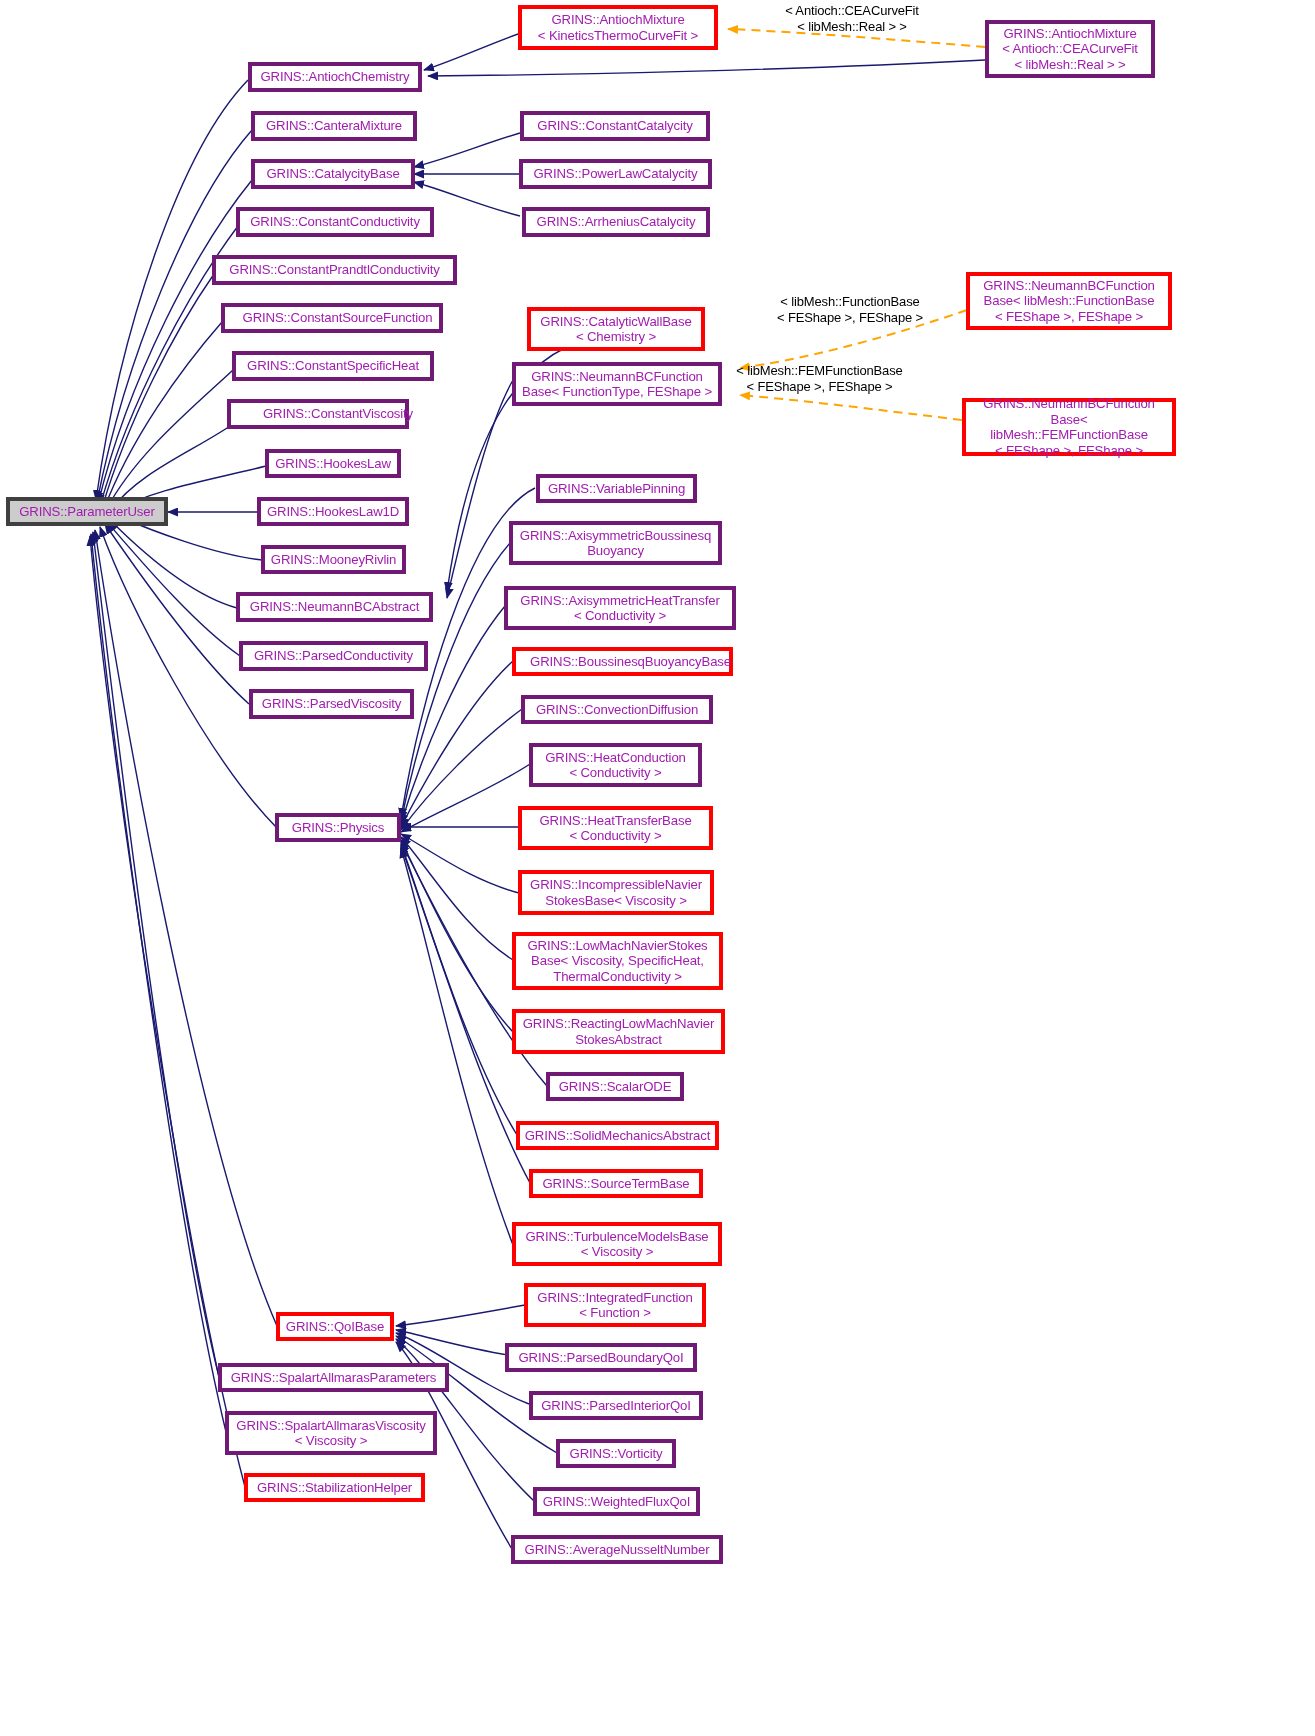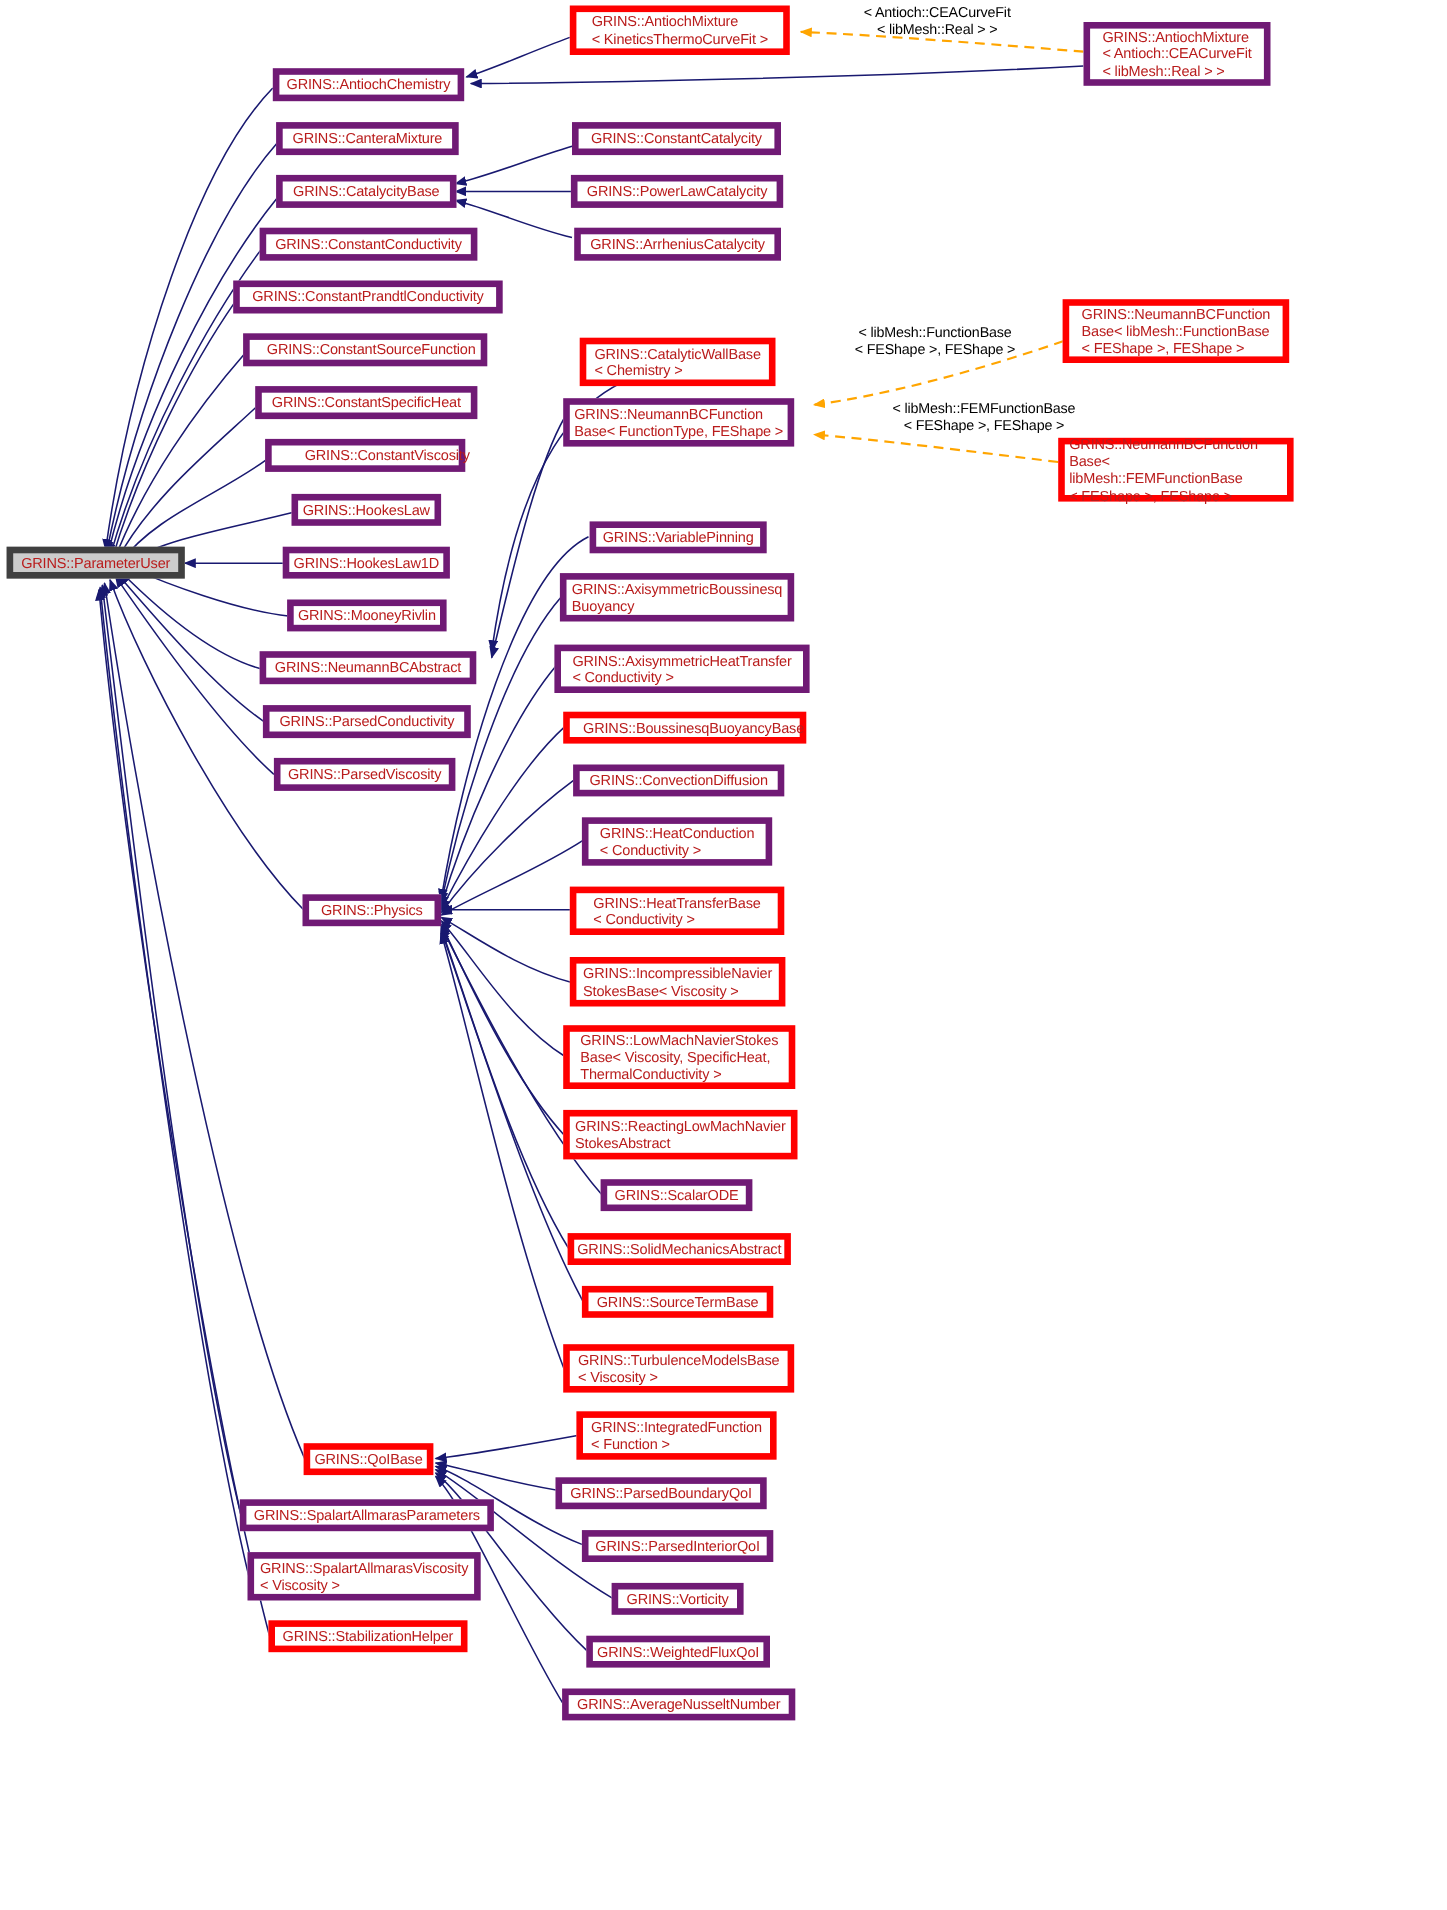--- a/index.html
+++ b/index.html
@@ -23,27 +23,28 @@
     left: 0;
     top: 0;
     width: 1315px;
     height: 1736px;
     pointer-events: none;
   }
   .node {
     position: absolute;
     box-sizing: border-box;
     background: #ffffff;
-    border: 6px solid #701a75;
+    border: 4px solid #701a75;
     display: flex;
     align-items: center;
     justify-content: center;
+    text-align: center;
     font-size: 13.2px;
     line-height: 15.5px;
-    color: #b91c1c;
+    color: #a21caf;
     white-space: pre-line;
     letter-spacing: -0.15px;
     z-index: 5;
     padding: 0 4px;
   }
   .node.red {
     border-color: #ff0000;
   }
   .node.root {
     background: #cccccc;
@@ -146,21 +147,21 @@
   <div class="node" style="left:251px; top:159px; width:164px; height:30px;">GRINS::CatalycityBase</div>
 
   <div class="node" style="left:236px; top:207px; width:198px; height:30px;">GRINS::ConstantConductivity</div>
 
   <div class="node" style="left:212px; top:255px; width:245px; height:30px;">GRINS::ConstantPrandtlConductivity</div>
 
   <div class="node" style="left:221px; top:303px; width:222px; height:30px;padding-left:15px;">GRINS::ConstantSourceFunction</div>
 
   <div class="node" style="left:232px; top:351px; width:202px; height:30px;">GRINS::ConstantSpecificHeat</div>
 
-  <div class="node" style="left:241px; top:399px; width:182px; height:30px;padding-left:44px;">GRINS::ConstantViscosity</div>
+  <div class="node" style="left:227px; top:399px; width:182px; height:30px;padding-left:44px;">GRINS::ConstantViscosity</div>
 
   <div class="node" style="left:265px; top:449px; width:136px; height:29px;">GRINS::HookesLaw</div>
 
   <div class="node" style="left:257px; top:497px; width:152px; height:29px;">GRINS::HookesLaw1D</div>
 
   <div class="node" style="left:261px; top:545px; width:145px; height:29px;">GRINS::MooneyRivlin</div>
 
   <div class="node" style="left:236px; top:592px; width:197px; height:30px;">GRINS::NeumannBCAbstract</div>
 
   <div class="node" style="left:239px; top:641px; width:189px; height:30px;">GRINS::ParsedConductivity</div>
@@ -254,16 +255,16 @@
   <div class="node red" style="left:962px; top:398px; width:214px; height:58px;">GRINS::NeumannBCFunction
 Base&lt; libMesh::FEMFunctionBase
 &lt; FEShape &gt;, FEShape &gt;</div>
 
   <div class="tlabel" style="left:762px; top:3px; width:180px; text-align:center;">&lt; Antioch::CEACurveFit
 &lt; libMesh::Real &gt; &gt;</div>
 
   <div class="tlabel" style="left:760px; top:294px; width:180px; text-align:center;">&lt; libMesh::FunctionBase
 &lt; FEShape &gt;, FEShape &gt;</div>
 
-  <div class="tlabel" style="left:797px; top:363px; width:195px; ">&lt; libMesh::FEMFunctionBase
+  <div class="tlabel" style="left:722px; top:363px; width:195px; ">&lt; libMesh::FEMFunctionBase
 &lt; FEShape &gt;, FEShape &gt;</div>
 
 </div>
 
 </body></html>

